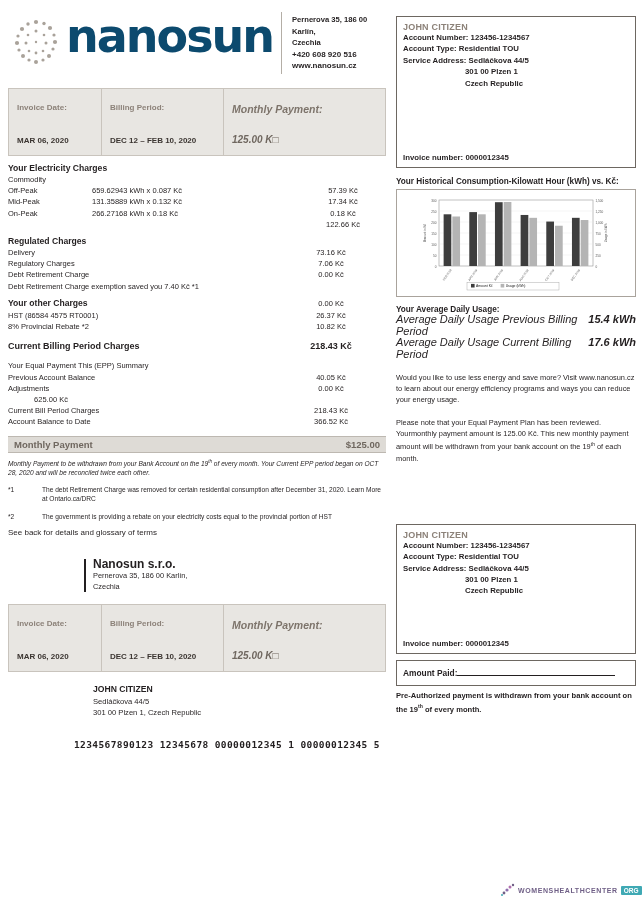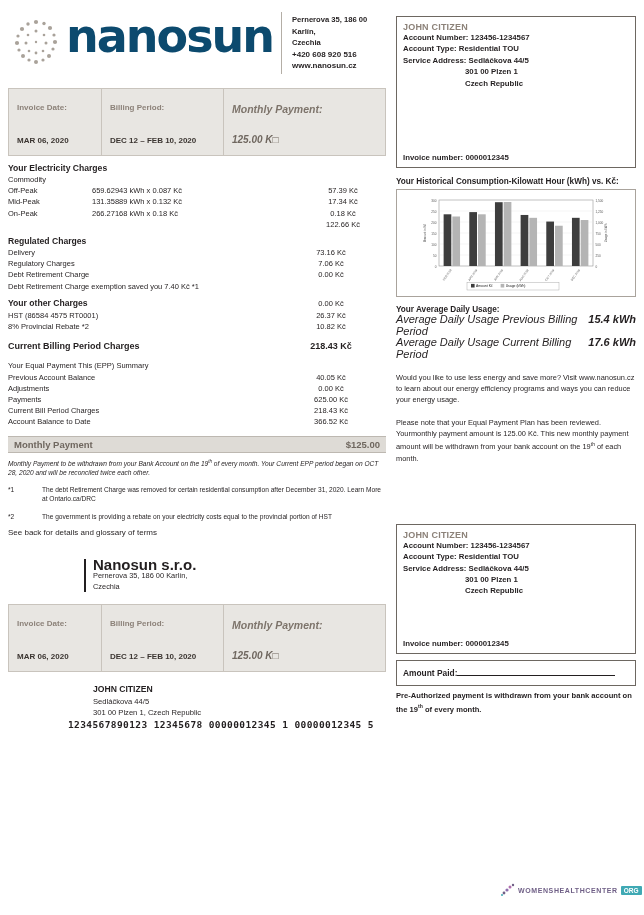--- a/index.html
+++ b/index.html
@@ -85,32 +85,32 @@
   .note-italic { font-style: italic; font-size: 6.6px; line-height: 9px; margin-top: 4px; }
   .fn { display: flex; margin-top: 8px; font-size: 6.6px; line-height: 9.5px; }
   .fn .fn-key { width: 34px; flex: none; }
   .fn .fn-txt { flex: 1; }
   .see-back { font-size: 8px; margin-top: 7px; }
 
   
   .remit-company { display: flex; margin-top: 22px; }
   .remit-bar { width: 2px; background: #231f20; margin-left: 76px; flex: none; }
   .remit-company-txt { padding-left: 7px; font-size: 7.4px; line-height: 11px; }
-  .remit-company-txt .nm { font-weight: bold; font-size: 15px; }
+  .remit-company-txt .nm { font-weight: bold; font-size: 12px; }
 
   .remit-addr { margin-left: 85px; margin-top: 12px; font-size: 7.6px; line-height: 11.5px; }
   .remit-addr .nm { font-weight: bold; font-size: 8.6px; }
 
   .micr {
     font-family: "DejaVu Sans Mono", monospace;
     font-size: 9.5px;
     font-weight: bold;
     letter-spacing: 0.4px;
-    text-align: left;
-    margin-top: 0;
+    text-align: center;
+    margin-top: 20px;
     margin-left: 60px;
   }
 
   
   .right-col { position: absolute; left: 396px; top: 16px; width: 240px; }
   .acct-box { border: 1px solid #6d6761; padding: 5px 6px 5px 6px; position: relative; height: 152px; }
   .acct-name { color: #8c8279; font-weight: bold; font-size: 9px; letter-spacing: .2px; }
   .acct-line { font-weight: bold; font-size: 7.8px; line-height: 11.4px; }
   .acct-line .ind { display: inline-block; width: 62px; }
   .acct-inv { font-weight: bold; font-size: 7.8px; position: absolute; bottom: 5px; left: 6px; }
@@ -273,21 +273,20 @@
       </div>
       <div class="row">
         <div class="wide-name">Previous Account Balance</div>
         <div class="c-amt">40.05 Kč</div>
       </div>
       <div class="row">
         <div class="wide-name">Adjustments</div>
         <div class="c-amt">0.00 Kč</div>
       </div>
       <div class="row">
-        <div class="wide-name">Payments</div>
         <div class="c-amt">625.00 Kč</div>
       </div>
       <div class="row">
         <div class="wide-name">Current Bill Period Charges</div>
         <div class="c-amt">218.43 Kč</div>
       </div>
       <div class="row">
         <div class="wide-name">Account Balance to Date</div>
         <div class="c-amt">366.52 Kč</div>
       </div>

